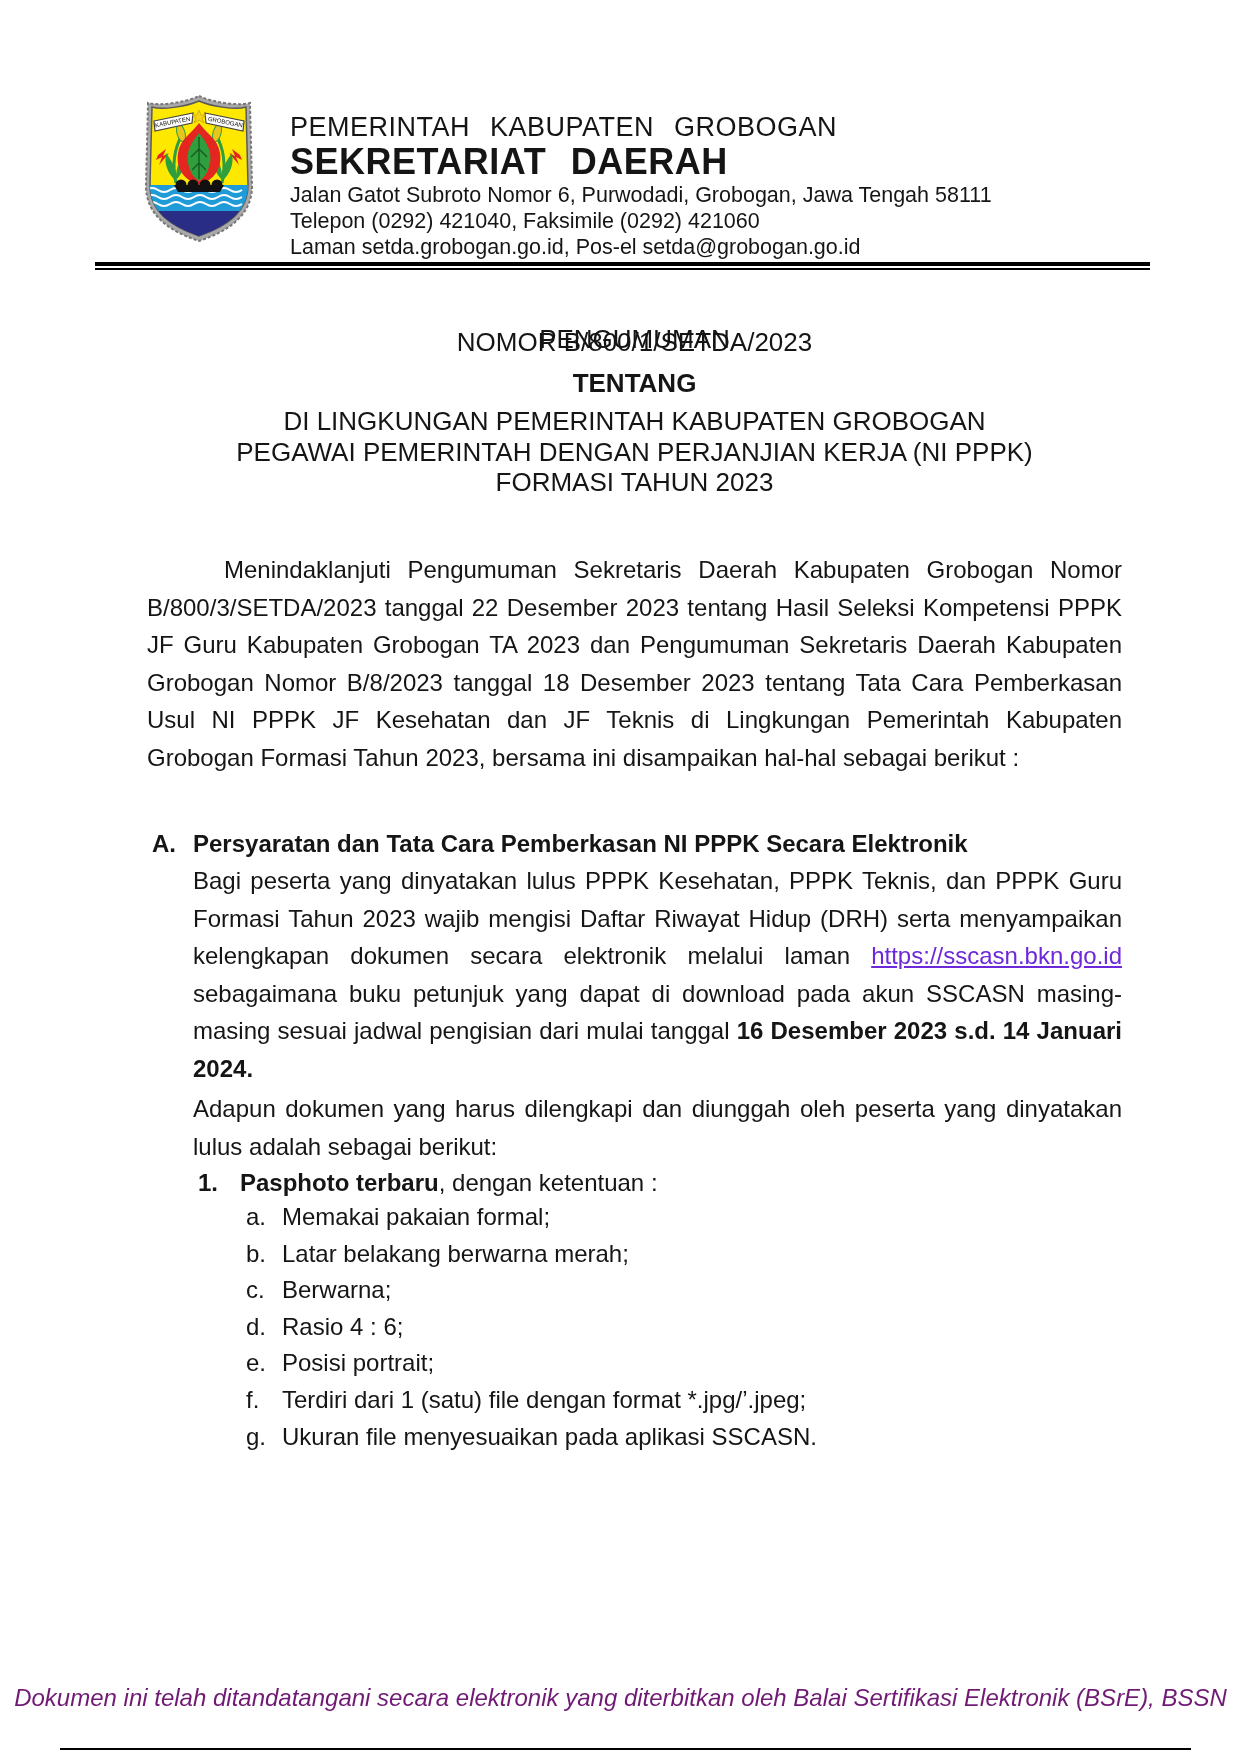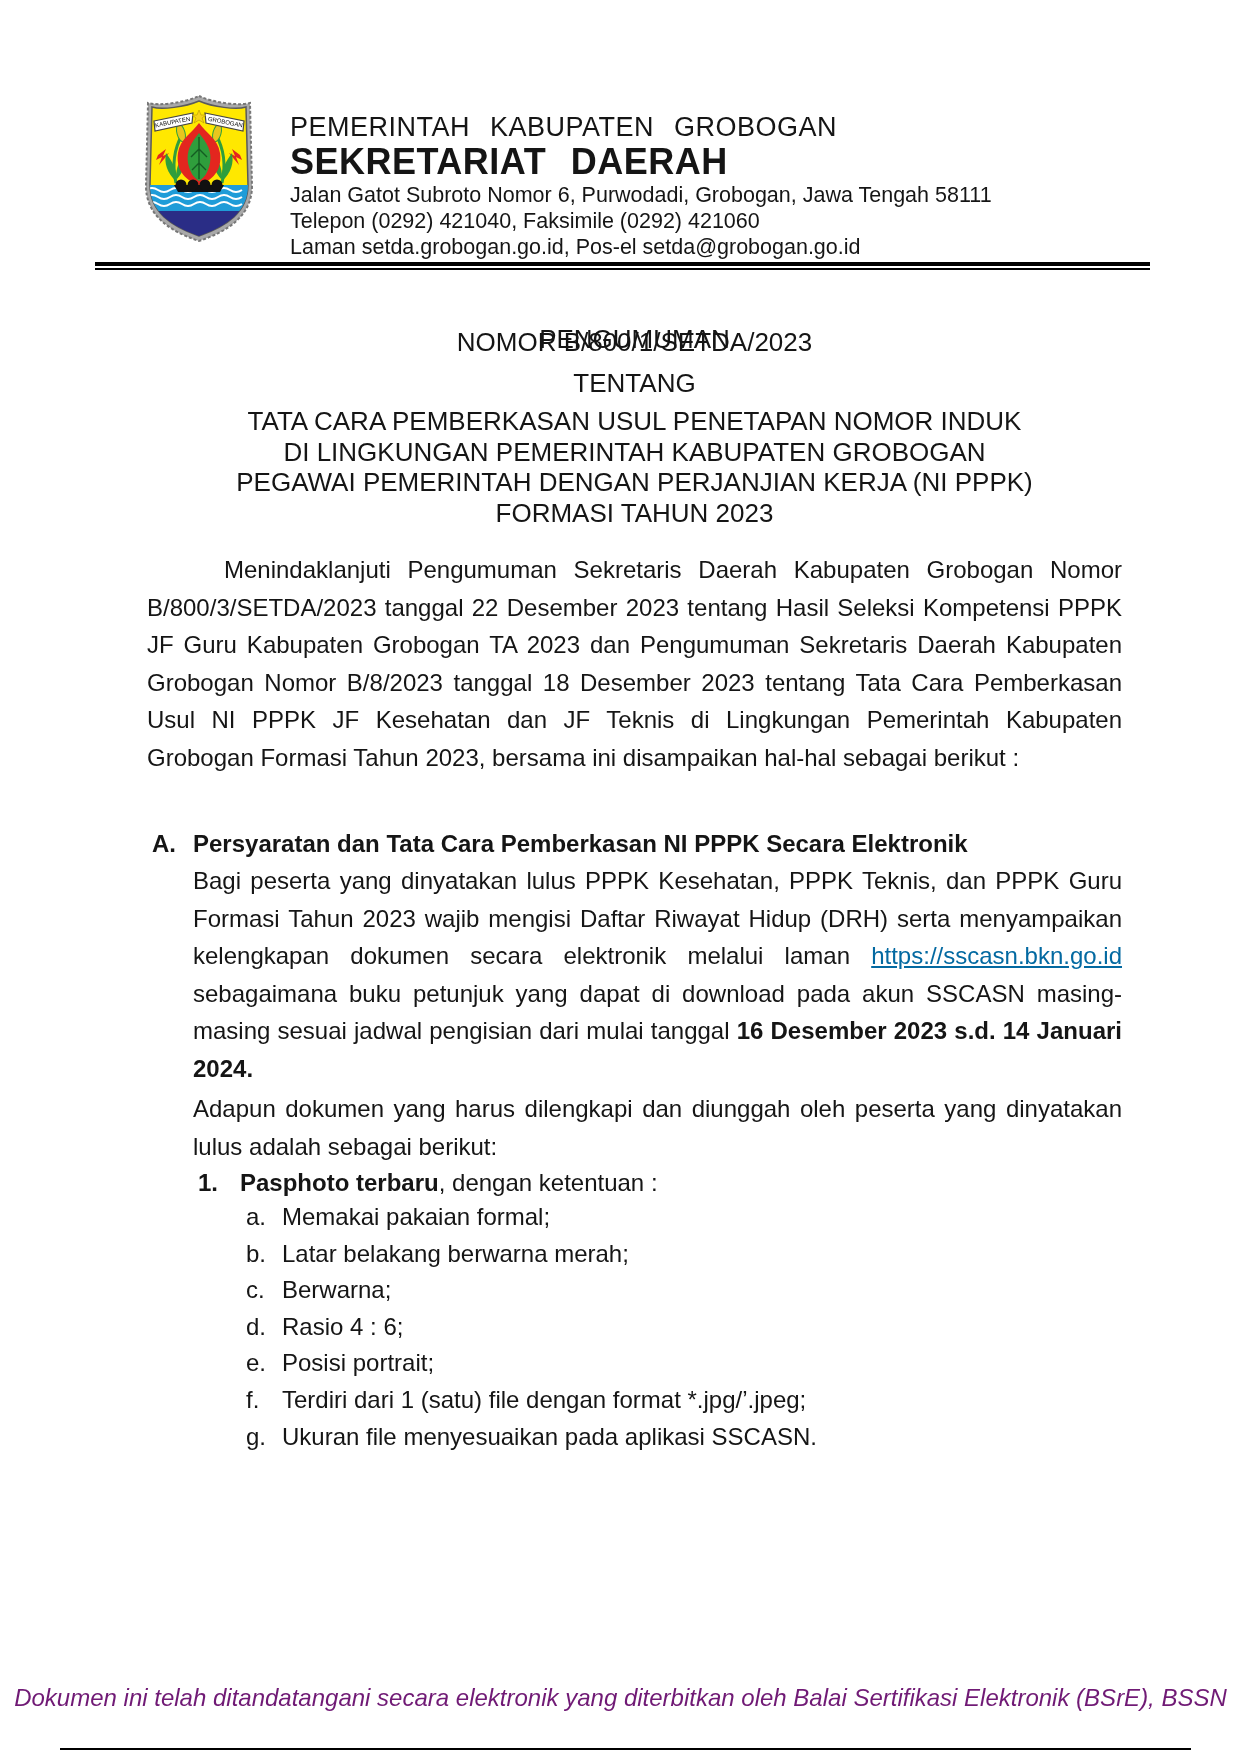--- a/index.html
+++ b/index.html
@@ -21,21 +21,21 @@
   .hdr-sub  { font-size:21.5px; line-height:26px; }
   .rule { left:95px; top:262px; width:1055px; }
   .rule .bar1 { height:4px; background:#000; }
   .rule .gap  { height:2px; background:#fff; }
   .rule .bar2 { height:2px; background:#000; }
 
   
   .title-line { left:147px; width:975px; text-align:center; font-size:26px; line-height:30px; }
   .t-heading { top:284px;margin-top:40px; }
   .t-number  { top:327px; }
-  .t-about   { top:368px; }
+  .t-about   { top:368px;font-weight:bold; }
   .t-subject { top:406px; line-height:30.5px; }
 
   
   .body-text { font-size:24px; line-height:37.5px; text-align:justify; }
   .intro { left:147px; top:551px; width:975px; text-indent:77px; }
 
   .row { display:flex; }
   .sec-a-head { left:152px; top:825px; width:970px; font-size:24px; line-height:37.5px; font-weight:bold; }
   .sec-a-head .marker { width:41px; flex:0 0 41px; }
   .sec-a-para { left:193px; top:862px; width:929px; }
@@ -43,21 +43,21 @@
 
   .item1 { left:198px; top:1164px; width:924px; font-size:24px; line-height:37.5px; }
   .item1 .marker { width:42px; flex:0 0 42px; font-weight:bold; }
 
   .sublist { left:246px; top:1199px; width:876px; font-size:24px; }
   .sublist .sub-item { display:flex; height:36.6px; line-height:36.6px; }
   .sublist .marker { width:36px; flex:0 0 36px; }
 
   .seg-normal { }
   .seg-bold { font-weight:bold; }
-  .seg-link { color:#0369a1; text-decoration:underline; }
+  .seg-link { color:#6d28d9; text-decoration:underline; }
 
   
   .footer-note { left:0; top:1684px; width:1241px; text-align:center;
                  font-size:24px; font-style:italic; color:#701a75; }
   .bottom-rule { left:60px; top:1748px; width:1131px; height:2px; background:#000; }
 </style>
 </head>
 <body>
 
 <div class="page">
@@ -134,21 +134,20 @@
   <div class="abs rule">
     <div class="bar1"></div>
       <div class="gap"></div>
       <div class="bar2"></div>
   </div>
 
   <div class="abs title-line t-heading">PENGUMUMAN</div>
   <div class="abs title-line t-number">NOMOR B/800/1/SETDA/2023</div>
   <div class="abs title-line t-about">TENTANG</div>
   <div class="abs title-line t-subject">
-    <div>TATA CARA PEMBERKASAN USUL PENETAPAN NOMOR INDUK</div>
     <div>DI LINGKUNGAN PEMERINTAH KABUPATEN GROBOGAN</div>
     <div>PEGAWAI PEMERINTAH DENGAN PERJANJIAN KERJA (NI PPPK)</div>
     <div>FORMASI TAHUN 2023</div>
   </div>
 
   <div class="abs body-text intro">Menindaklanjuti Pengumuman Sekretaris Daerah Kabupaten Grobogan Nomor B/800/3/SETDA/2023 tanggal 22 Desember 2023 tentang Hasil Seleksi Kompetensi PPPK JF Guru Kabupaten Grobogan TA 2023 dan Pengumuman Sekretaris Daerah Kabupaten Grobogan Nomor B/8/2023 tanggal 18 Desember 2023 tentang Tata Cara Pemberkasan Usul NI PPPK JF Kesehatan dan JF Teknis di Lingkungan Pemerintah Kabupaten Grobogan Formasi Tahun 2023, bersama ini disampaikan hal-hal sebagai berikut :</div>
 
   <div class="abs row sec-a-head">
     <span class="marker">A.</span>
     <span>Persyaratan dan Tata Cara Pemberkasan NI PPPK Secara Elektronik</span>

